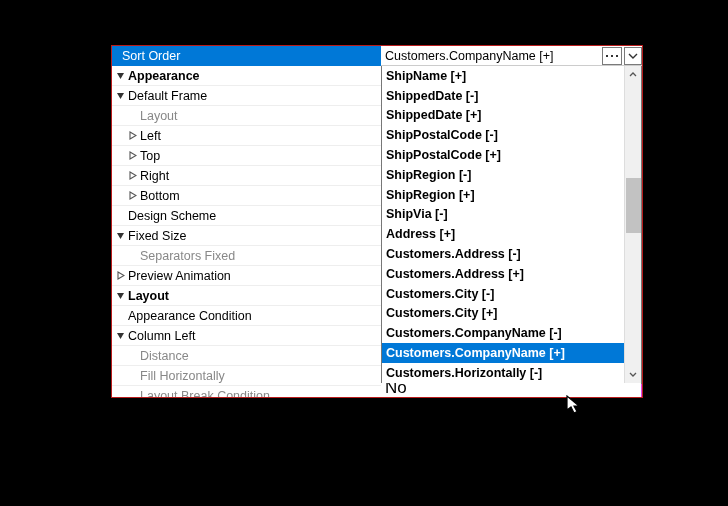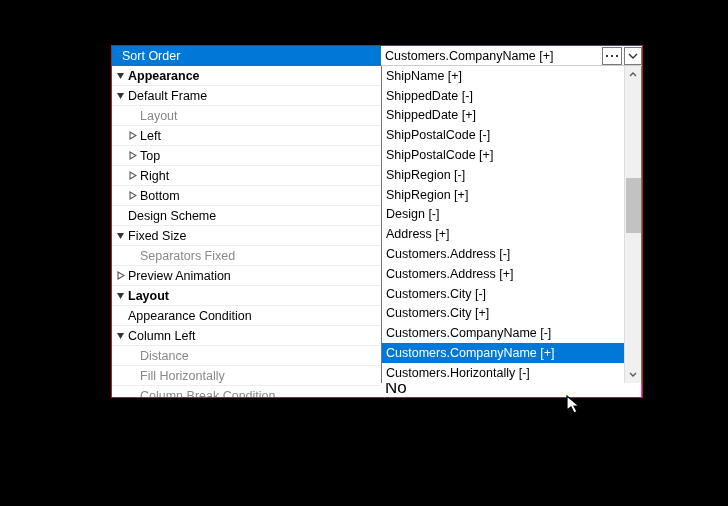--- a/index.html
+++ b/index.html
@@ -123,20 +123,21 @@
     overflow: hidden;
   }
   .dd-item {
     height: 19.8px;
     display: flex;
     align-items: center;
     padding: 0 4px;
     font-size: 12.5px;
     white-space: nowrap;
     cursor: default;
+    font-weight: bold;
   }
   .dd-item.selected {
     background: #0078d7;
     color: #fff;
   }
   .dd-scroll {
     position: absolute;
     right: 0; top: 0;
     width: 17px;
     height: 100%;
@@ -295,21 +296,21 @@
           <div class="prop-row indent2 dim">
             <span class="glyph-col"></span>
             <span class="label">Distance</span>
           </div>
           <div class="prop-row indent2 dim">
             <span class="glyph-col"></span>
             <span class="label">Fill Horizontally</span>
           </div>
           <div class="prop-row indent2 dim">
             <span class="glyph-col"></span>
-            <span class="label">Column Break Condition</span>
+            <span class="label">Layout Break Condition</span>
           </div>
         </div>
     </div>
 
     <div class="value-header">
       <span class="vtext">Customers.CompanyName [+]</span>
       <span class="ellipsis-btn">
         <svg width="14" height="10" viewBox="0 0 14 10">
           <rect x="1" y="4" width="2" height="2" fill="#333"></rect>
           <rect x="6" y="4" width="2" height="2" fill="#333"></rect>
@@ -326,21 +327,21 @@
     <div class="dropdown">
       <div class="dd-viewport">
         <div id="dd-items">
             <div class="dd-item">ShipName [+]</div>
             <div class="dd-item">ShippedDate [-]</div>
             <div class="dd-item">ShippedDate [+]</div>
             <div class="dd-item">ShipPostalCode [-]</div>
             <div class="dd-item">ShipPostalCode [+]</div>
             <div class="dd-item">ShipRegion [-]</div>
             <div class="dd-item">ShipRegion [+]</div>
-            <div class="dd-item">Design [-]</div>
+            <div class="dd-item">ShipVia [-]</div>
             <div class="dd-item">Address [+]</div>
             <div class="dd-item">Customers.Address [-]</div>
             <div class="dd-item">Customers.Address [+]</div>
             <div class="dd-item">Customers.City [-]</div>
             <div class="dd-item">Customers.City [+]</div>
             <div class="dd-item">Customers.CompanyName [-]</div>
             <div class="dd-item selected">Customers.CompanyName [+]</div>
             <div class="dd-item">Customers.Horizontally [-]</div>
           </div>
       </div>

